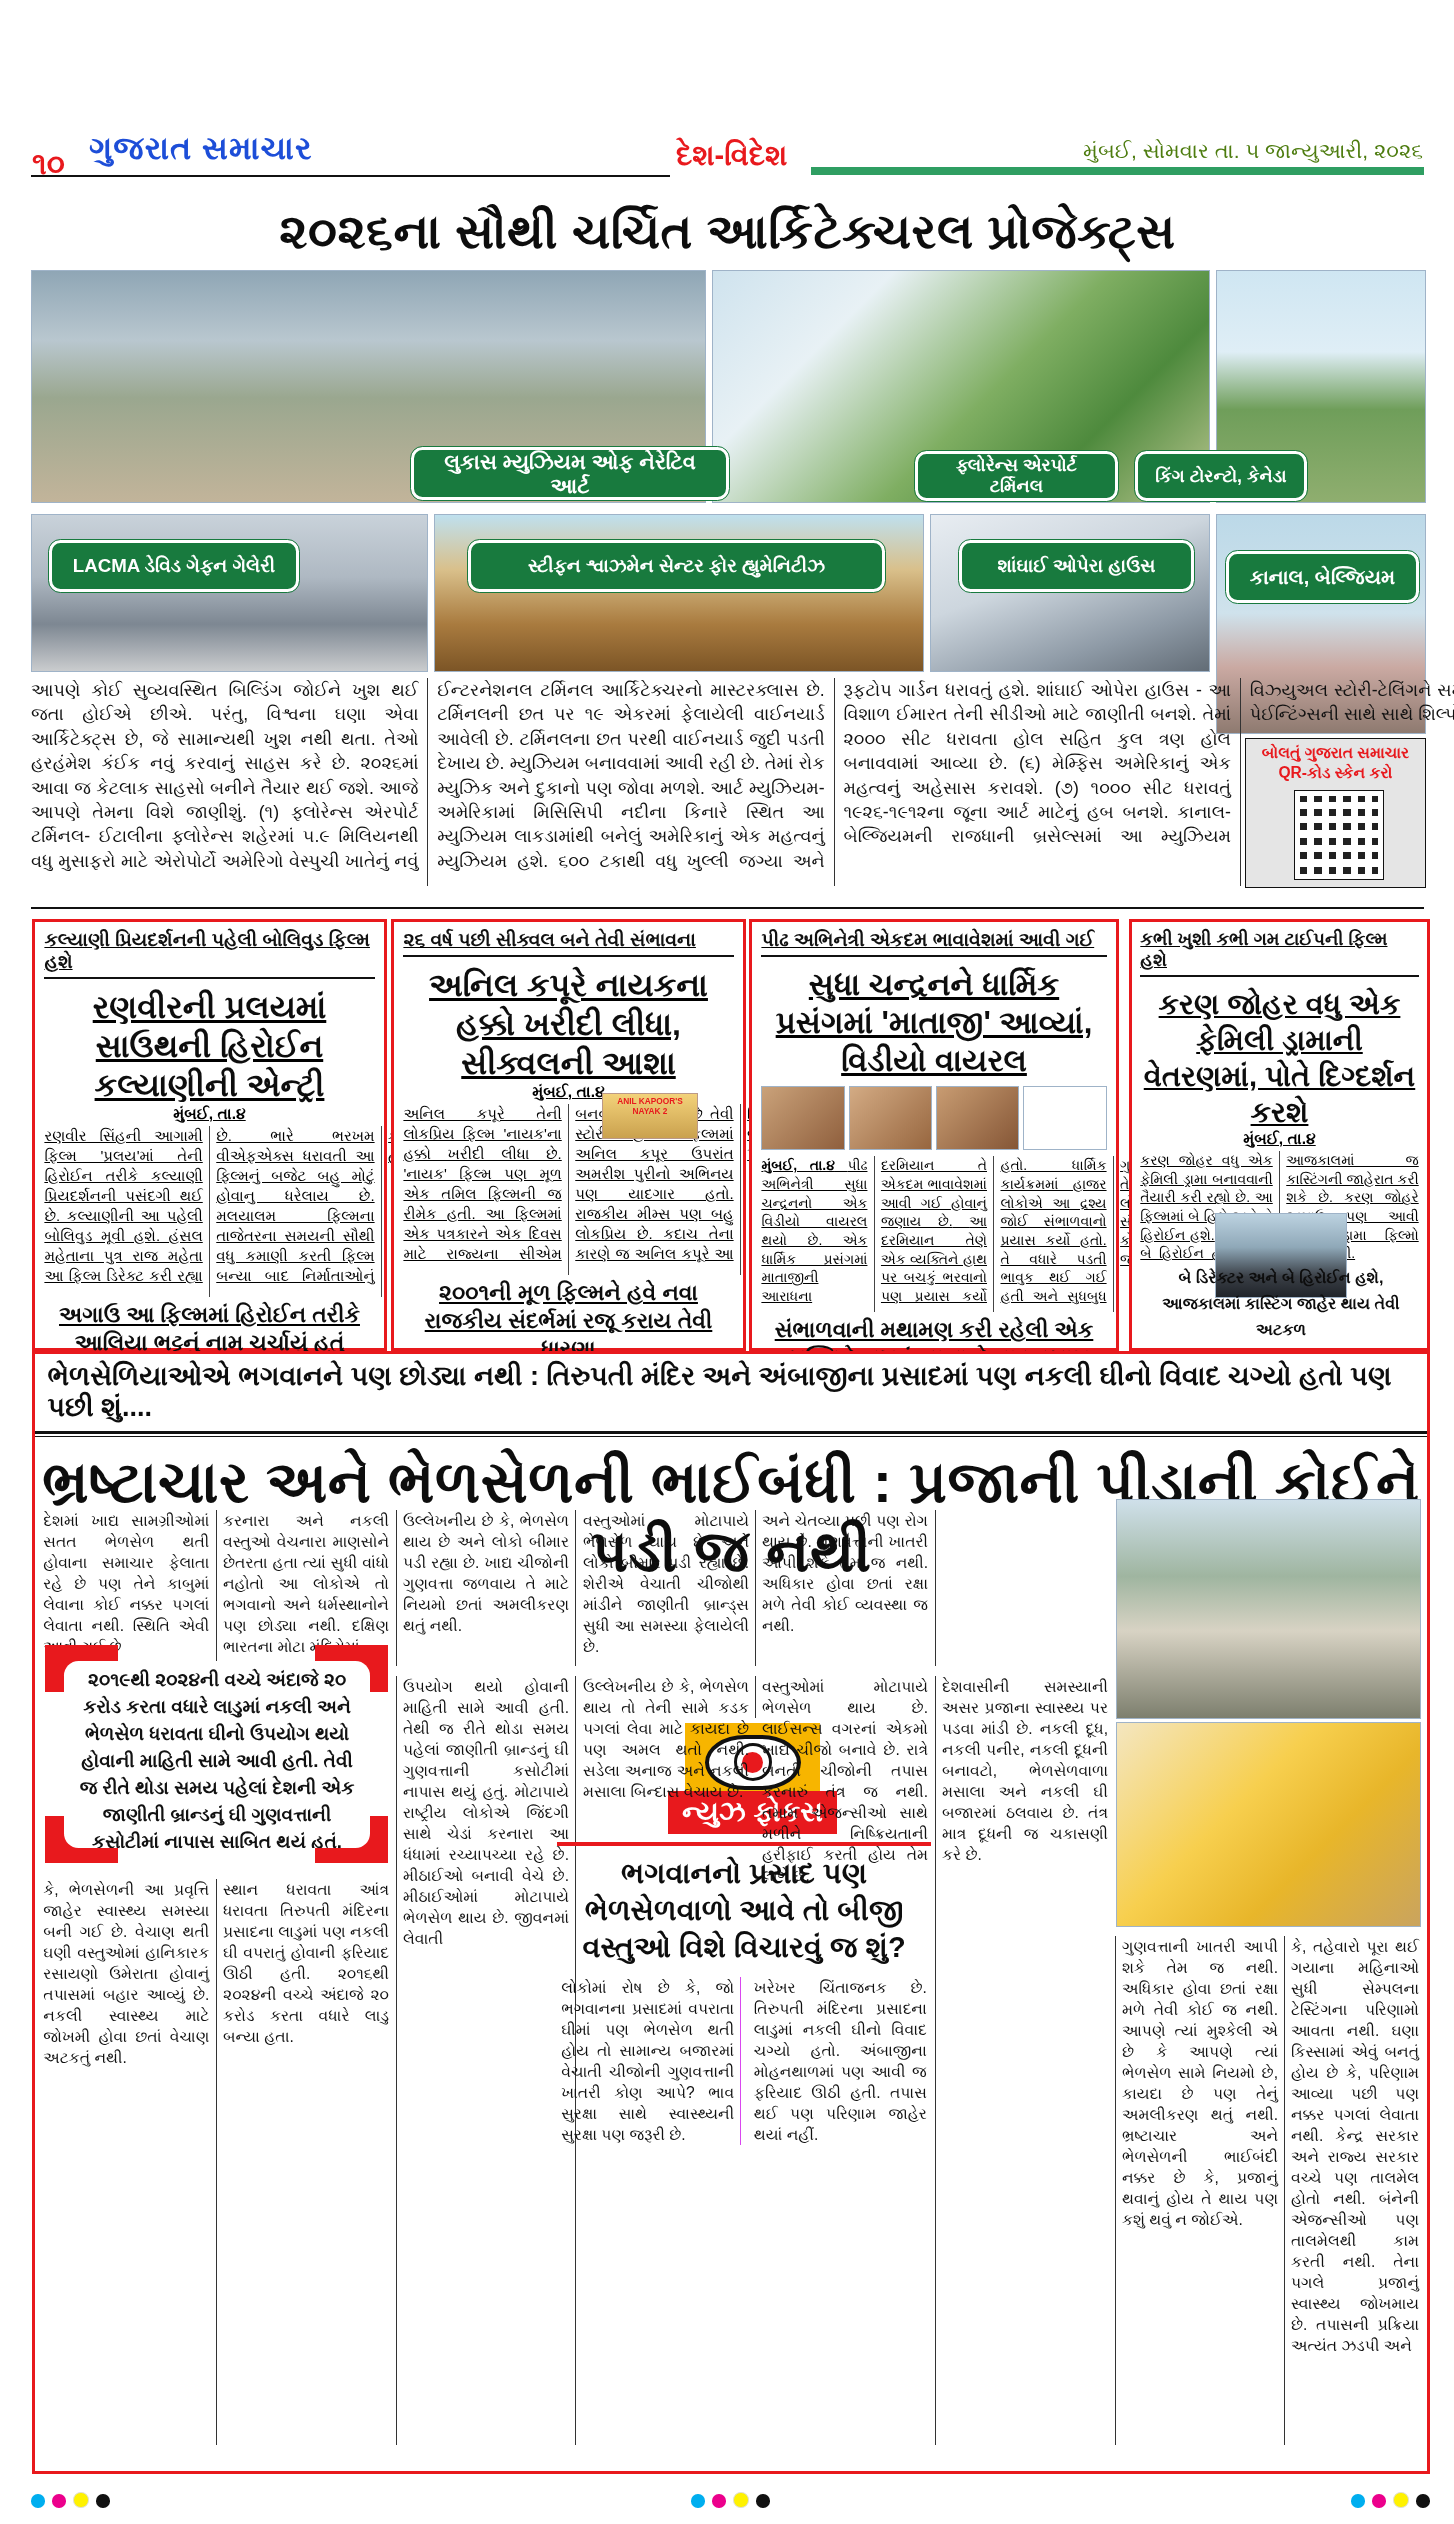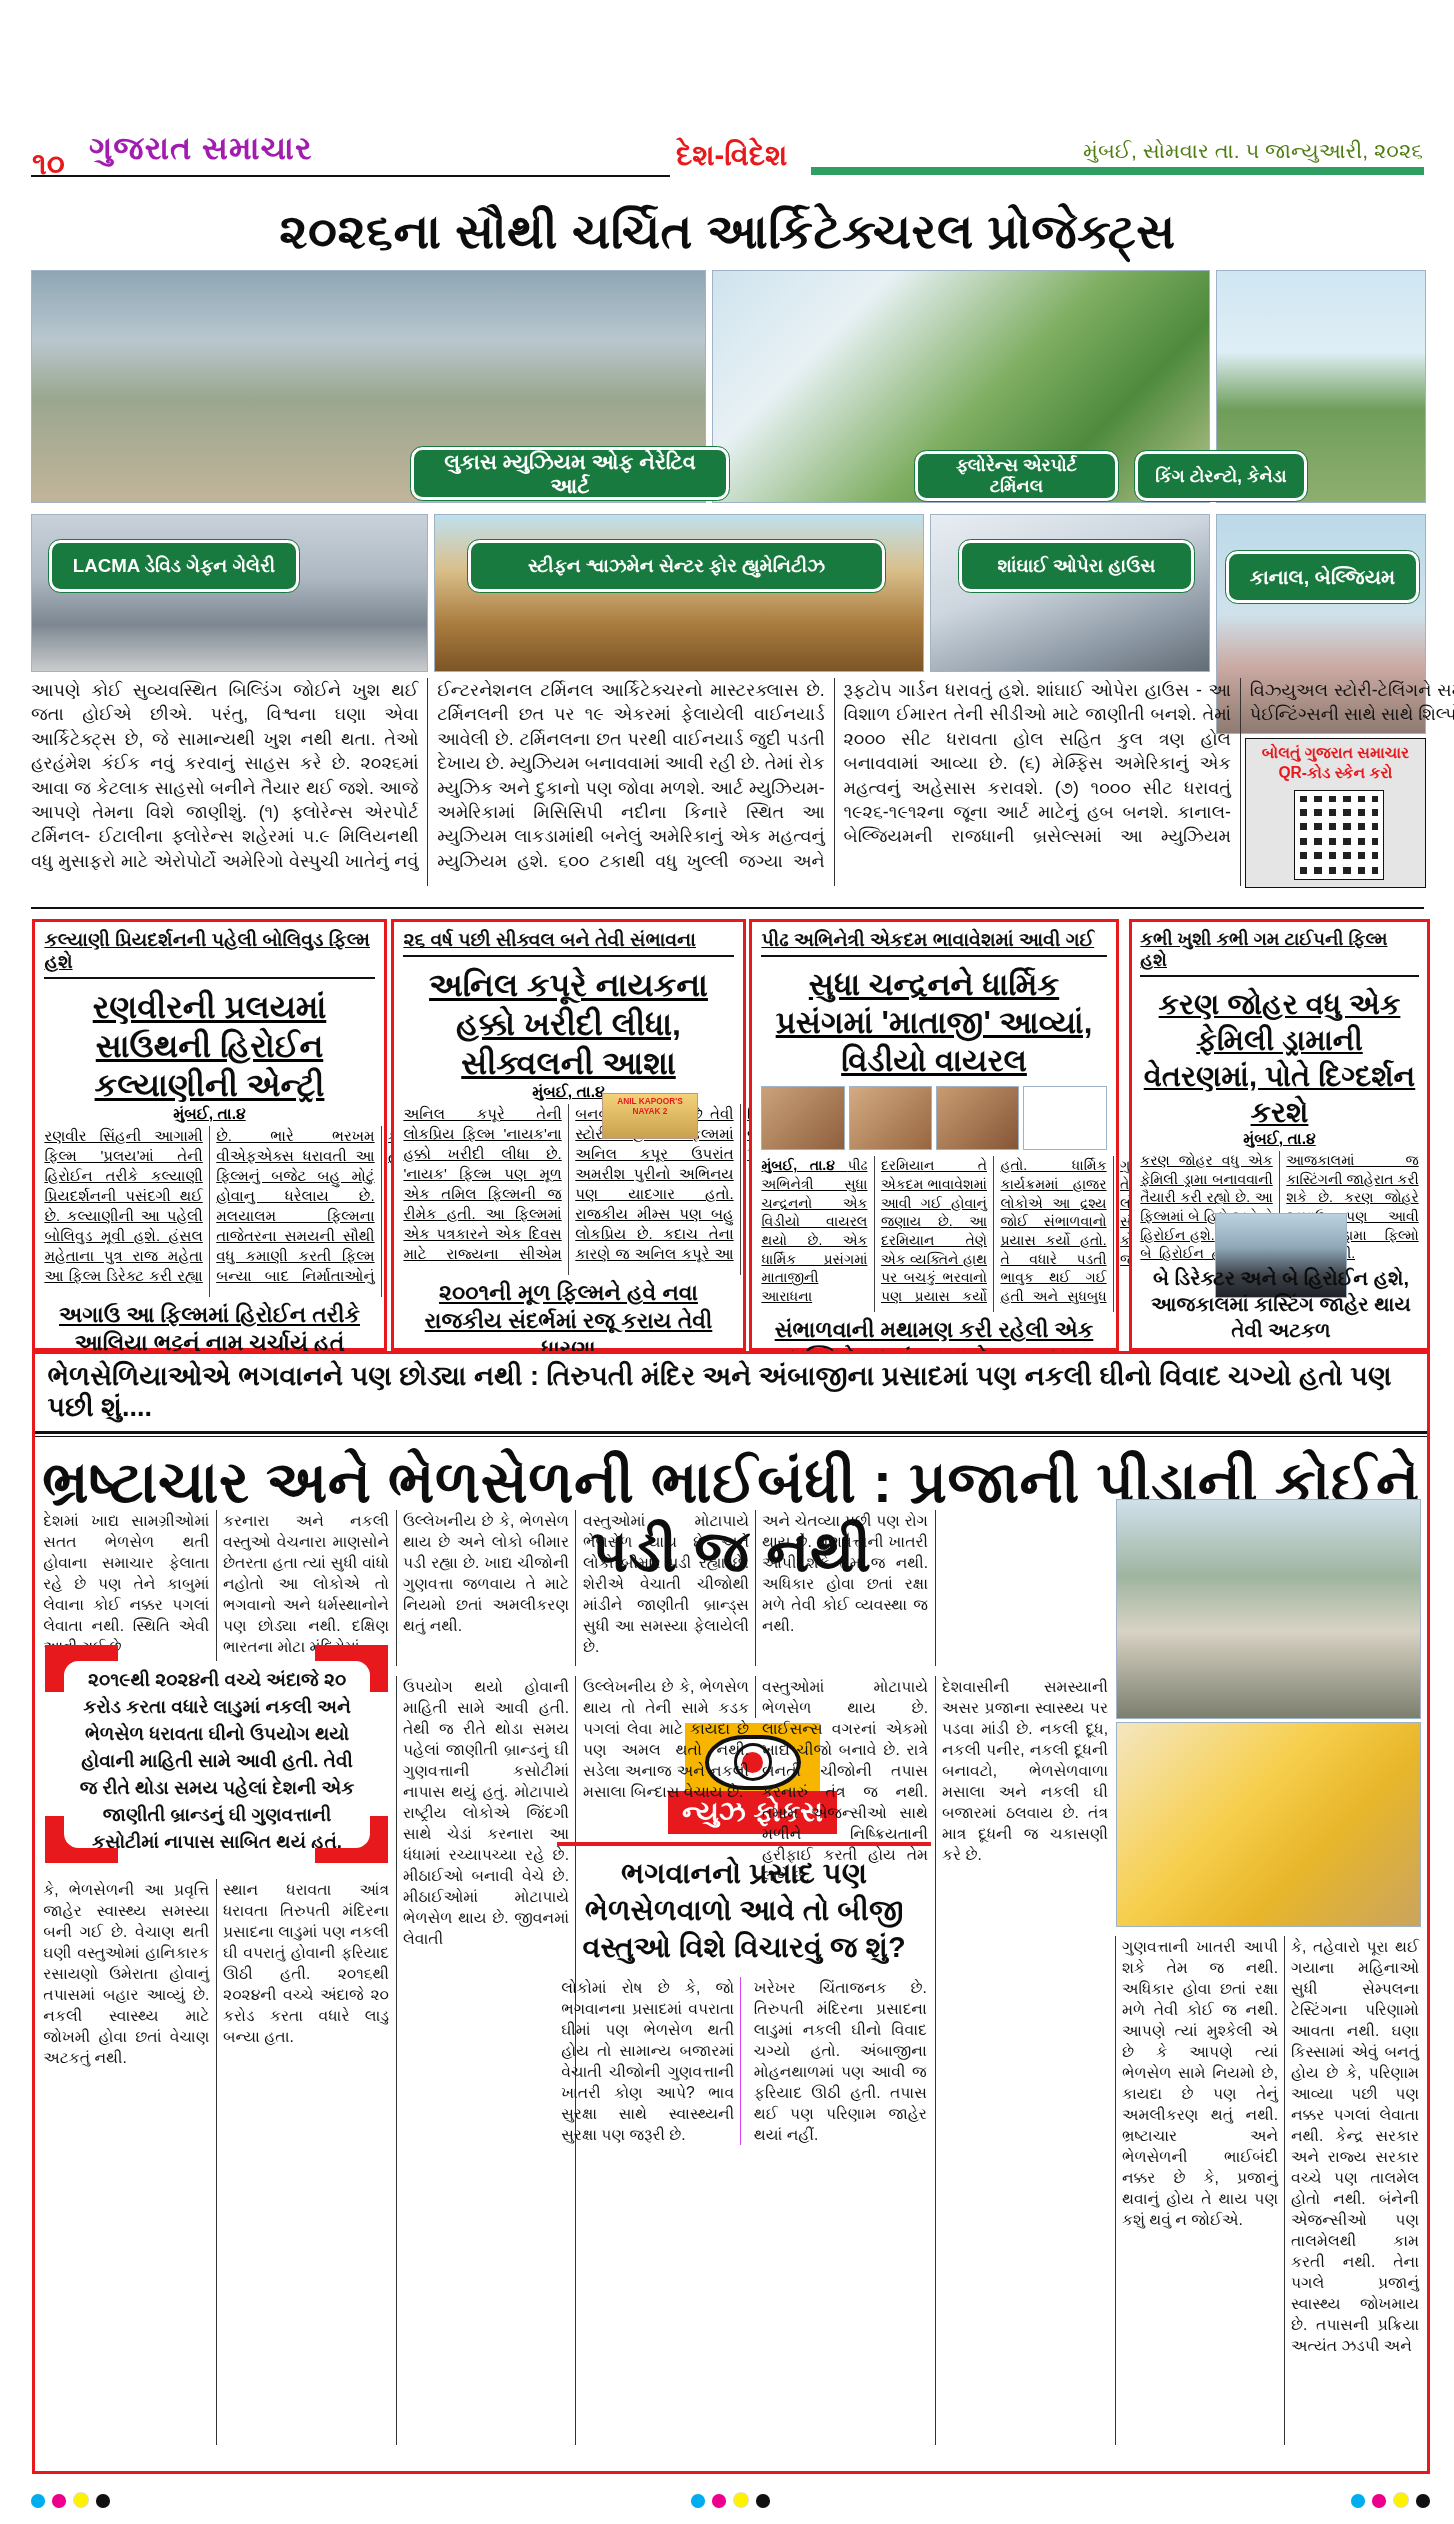--- a/index.html
+++ b/index.html
@@ -1,21 +1,21 @@
 <!DOCTYPE html>
 <html style="font-size:8.3px"><head>
 <meta charset="utf-8">
 <style>
   html,body{margin:0;padding:0;background:#ffffff;}
   body{font-family:"Liberation Sans", sans-serif;}
   #page{position:relative;width:1455px;height:2525px;background:#ffffff;overflow:hidden;}
   .abs{position:absolute;}
   
   .pageno{font-size:30px;font-weight:bold;color:#e8191d;}
-  .masthead{font-size:32px;font-weight:bold;color:#a21caf;letter-spacing:1px;}
+  .masthead{font-size:32px;font-weight:bold;color:#1d4ed8;letter-spacing:1px;}
   .section-tag{font-size:29px;font-weight:bold;color:#e8191d;}
   .dateline-top{font-size:21px;color:#4d7c0f;}
   .rule-black{background:#111;}
   .rule-green{background:#2f9e62;}
   
   .main-headline{font-size:48px;font-weight:bold;color:#0d0d0d;text-align:center;letter-spacing:0.5px;}
   
   .photo{border:0.5px solid #9fb3c8;}
   .ph-aerial{background:linear-gradient(180deg,#8fa6b5 0%,#b9c7cf 30%,#9aa78f 55%,#c2b49a 100%);}
   .ph-airport{background:linear-gradient(135deg,#cfe3ee 0%,#e8f1f5 25%,#7fae62 55%,#4e8a3d 75%,#b9c58f 100%);}
@@ -160,21 +160,21 @@
   </div>
 
   <div class="abs art-box" style="left:1129px;top:919px;width:295px;height:426px;">
     <div class="kicker" style="margin:7.3px 8.3px 0 8.3px;font-size:18px;">કભી ખુશી કભી ગમ ટાઈપની ફિલ્મ હશે</div>
     <div class="art-headline" style="margin:8.3px 4.2px 0 4.2px;font-size:29px;line-height:36px;">કરણ જોહર વધુ એક ફેમિલી ડ્રામાની વેતરણમાં, પોતે દિગ્દર્શન કરશે</div>
     <div class="art-dateline">મુંબઈ, તા.૪</div>
     <div class="art-cols" style="margin:3.1px 8.3px;height:135px;font-size:14px;line-height:18.7px;">
       <span>કરણ જોહર વધુ એક ફેમિલી ડ્રામા બનાવવાની તૈયારી કરી રહ્યો છે. આ ફિલ્મમાં બે હિરો અને બે હિરોઈન હશે.</span> <span>હિરો અને બે હિરોઈન હશે. કરણ આજકાલમાં જ કાસ્ટિંગની જાહેરાત કરી શકે છે. કરણ જોહરે અગાઉ પણ આવી ફેમિલી ડ્રામા ફિલ્મો બનાવી હતી.</span>
     </div>
     <div class="photo abs" style="left:83px;top:291px;width:130px;height:83px;background:linear-gradient(180deg,#bcd2e0 0%,#8fa8b8 40%,#3a3f46 75%,#20242a 100%);"></div>
-    <div class="subhead" style="position:absolute;left:3px;right:0;bottom:5.2px;margin:0 6.2px;font-size:20px;line-height:26px;">બે ડિરેક્ટર અને બે હિરોઈન હશે, આજકાલમાં કાસ્ટિંગ જાહેર થાય તેવી અટકળ</div>
+    <div class="subhead" style="position:absolute;left:3px;right:0;bottom:5.2px;margin:0 6.2px;font-size:16px;line-height:26px;">બે ડિરેક્ટર અને બે હિરોઈન હશે, આજકાલમાં કાસ્ટિંગ જાહેર થાય તેવી અટકળ</div>
   </div>
 
   <div class="abs lead-box" style="left:32px;top:1351px;width:1392px;height:1117px;">
     <div class="lead-kicker" style="margin:7.3px 12.5px 0 12.5px;">ભેળસેળિયાઓએ ભગવાનને પણ છોડ્યા નથી : તિરુપતી મંદિર અને અંબાજીના પ્રસાદમાં પણ નકલી ઘીનો વિવાદ ચગ્યો હતો પણ પછી શું....</div>
     <div style="margin:7.3px 0 0 0;border-top:3.1px solid #111;border-bottom:1px solid #111;height:2.1px;"></div>
     <div class="lead-headline" style="margin:11.4px 5.2px 0 5.2px;">ભ્રષ્ટાચાર અને ભેળસેળની ભાઈબંધી : પ્રજાની પીડાની કોઈને પડી જ નથી</div>
 
     <div class="abs lead-col" style="left:8.3px;top:156px;width:166px;height:156px;">દેશમાં ખાદ્ય સામગ્રીઓમાં સતત ભેળસેળ થતી હોવાના સમાચાર ફેલાતા રહે છે પણ તેને કાબુમાં લેવાના કોઈ નક્કર પગલાં લેવાતા નથી. સ્થિતિ એવી આવી ગઈ છે</div>
     <div class="abs vrule" style="left:181px;top:156px;height:156px;"></div>
     <div class="abs lead-col" style="left:188px;top:156px;width:166px;height:156px;">કરનારા અને નકલી વસ્તુઓ વેચનારા માણસોને છેતરતા હતા ત્યાં સુધી વાંધો નહોતો આ લોકોએ તો ભગવાનો અને ધર્મસ્થાનોને પણ છોડ્યા નથી. દક્ષિણ ભારતના મોટા મંદિરોમાં</div>

